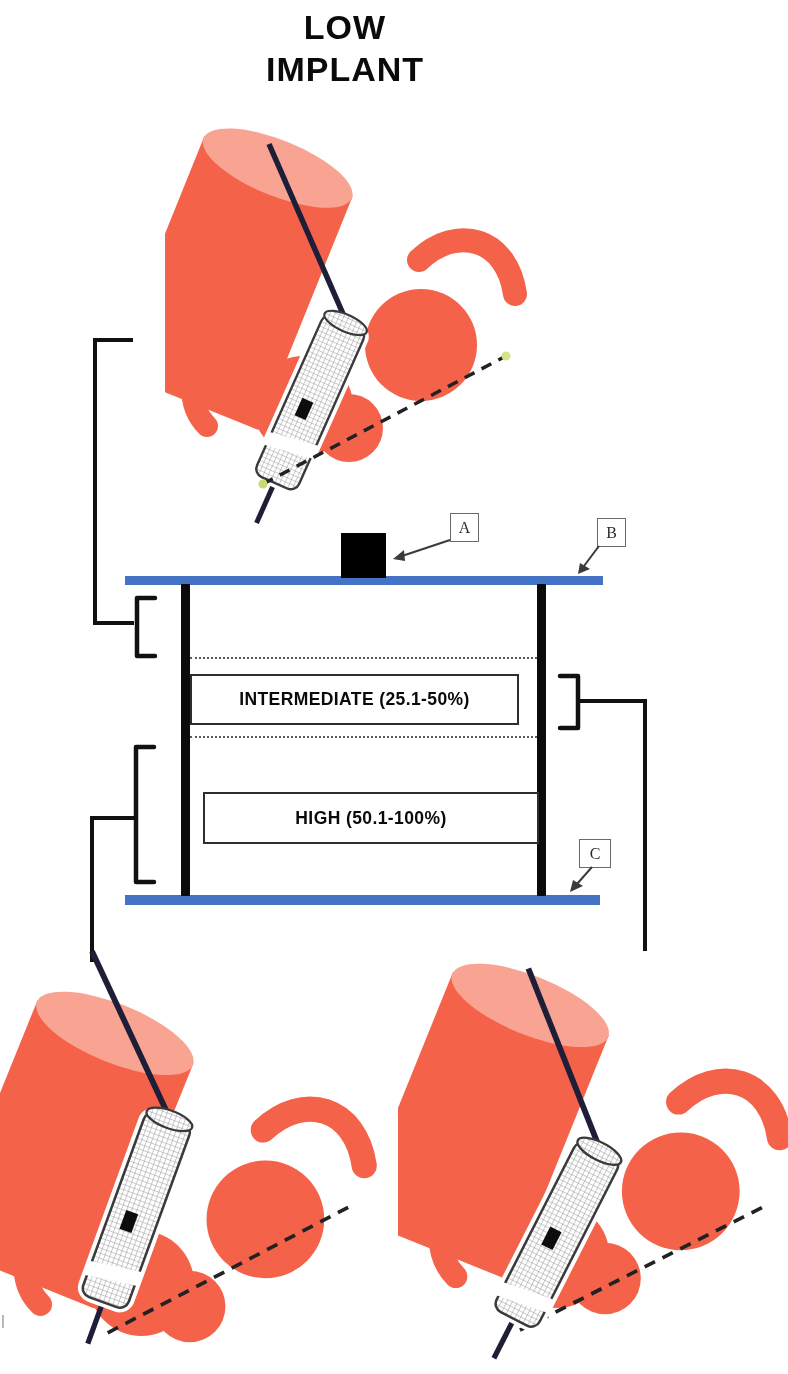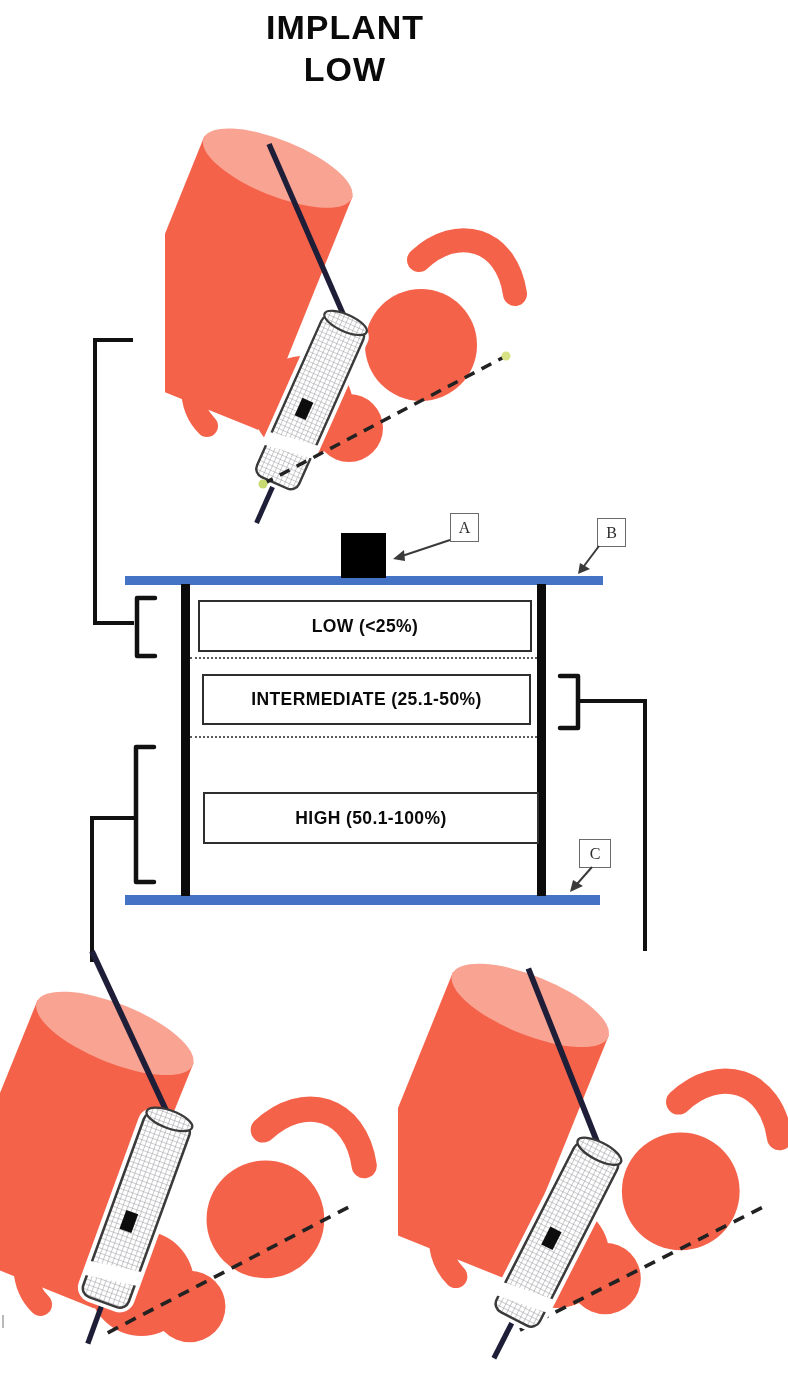--- a/index.html
+++ b/index.html
@@ -27,21 +27,21 @@
   
   .black-square{position:absolute;left:341px;top:533px;width:45px;height:45px;background:#000;}
   
   .zone{
     position:absolute;border:2.5px solid #2e2e2e;background:#fff;
     display:flex;align-items:center;justify-content:center;
     font-weight:bold;font-size:17.5px;letter-spacing:.4px;color:#0a0a0a;
     white-space:nowrap;
   }
   .zone-low{left:198px;top:600px;width:330px;height:48px;}
-  .zone-int{left:202px;top:674px;width:325px;height:47px;}
+  .zone-int{left:190px;top:674px;width:325px;height:47px;}
   .zone-high{left:203px;top:792px;width:332px;height:48px;justify-content:center;}
   
   .dotted{position:absolute;left:190px;width:347px;height:0;border-top:2.5px dotted #5a5a5a;}
   .dot1{top:657px;}
   .dot2{top:736px;}
   
   .callout{
     position:absolute;border:1.5px solid #6a6a6a;background:#fff;
     display:flex;align-items:center;justify-content:center;
     font-family:"Liberation Serif", serif;font-size:16px;color:#2c2c2c;
@@ -81,22 +81,22 @@
 
         <g transform="translate(114,62) rotate(22)">
           <rect x="-80" y="-4" width="160" height="252" fill="#F5624A"></rect>
           <ellipse cx="0" cy="-2" rx="80" ry="28" fill="#F9A493"></ellipse>
         </g>
       </g>
     </defs>
   </svg>
 
   <div class="fig-title">
+    <div>LOW</div>
     <div>IMPLANT</div>
-    <div>LOW</div>
   </div>
 
   <svg class="illu illu-top" viewBox="0 0 430 430">
     <use href="#anat" transform="translate(-2,0)"></use>
     <line x1="104" y1="36" x2="182" y2="215" stroke="#1e1e38" stroke-width="5.5"></line>
     <g transform="translate(181,214) rotate(24)">
       <line x1="0" y1="170" x2="0" y2="220" stroke="#1e1e38" stroke-width="5"></line>
       <rect x="-24.5" y="-1" width="49" height="178" rx="11" fill="none" stroke="#ffffff" stroke-width="7"></rect>
       <rect x="-23" y="0" width="46" height="176" rx="9" fill="url(#hatch)" stroke="#3a3a3a" stroke-width="2.4"></rect>
       <ellipse cx="0" cy="1" rx="23" ry="8.5" fill="url(#hatch)" stroke="#3a3a3a" stroke-width="2.2"></ellipse>
@@ -107,23 +107,20 @@
     <circle cx="98" cy="376" r="4.5" fill="#c8da6f"></circle>
     <circle cx="341" cy="248" r="4.5" fill="#d6e284"></circle>
   </svg>
 
   <div class="blue-line blue-top"></div>
   <div class="blue-line blue-bottom"></div>
   <div class="vbar vbar-left"></div>
   <div class="vbar vbar-right"></div>
   <div class="black-square"></div>
 
-  <div class="zone zone-low">
-    <span>LOW (&lt;25%)</span>
-  </div>
   <div class="dotted dot1"></div>
   <div class="zone zone-int">
     <span>INTERMEDIATE (25.1-50%)</span>
   </div>
   <div class="dotted dot2"></div>
   <div class="zone zone-high">
     <span>HIGH (50.1-100%)</span>
   </div>
 
   <div class="callout callout-a">

